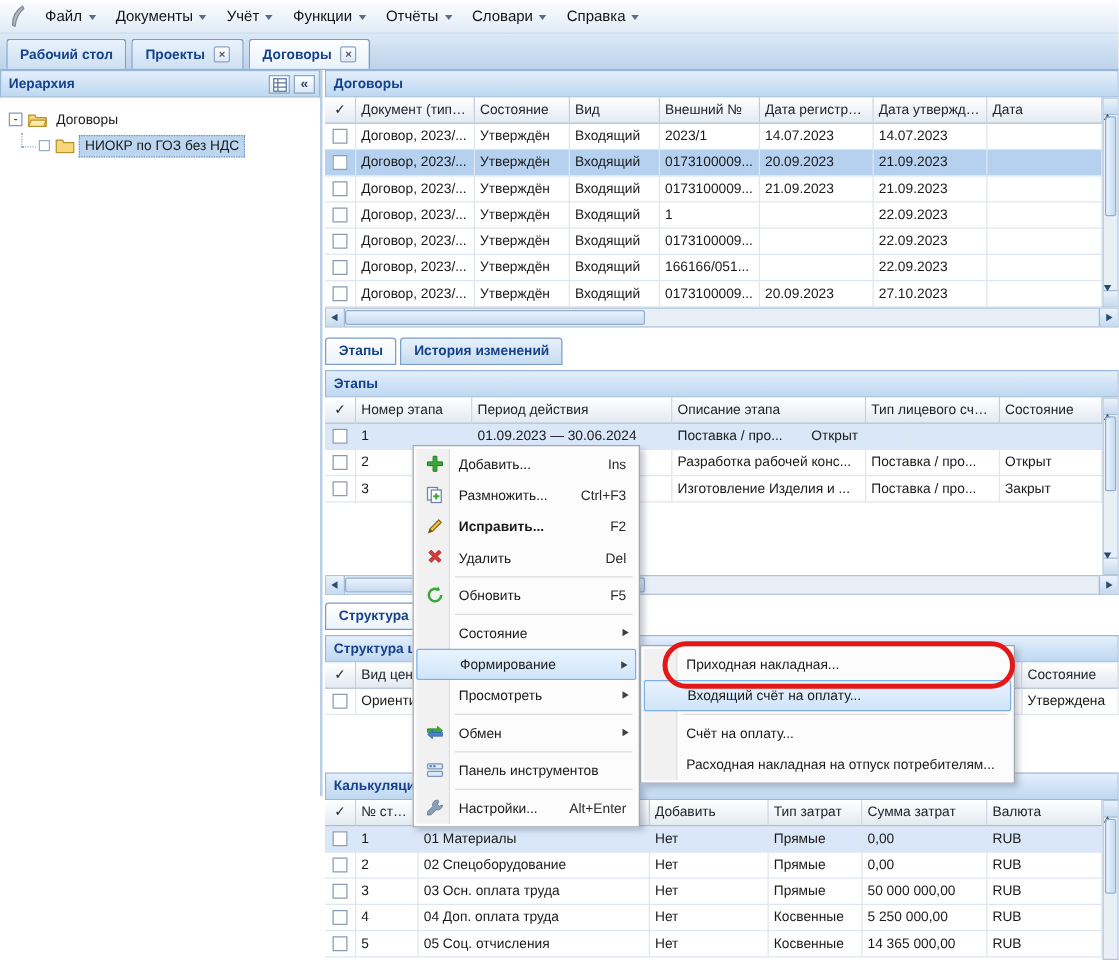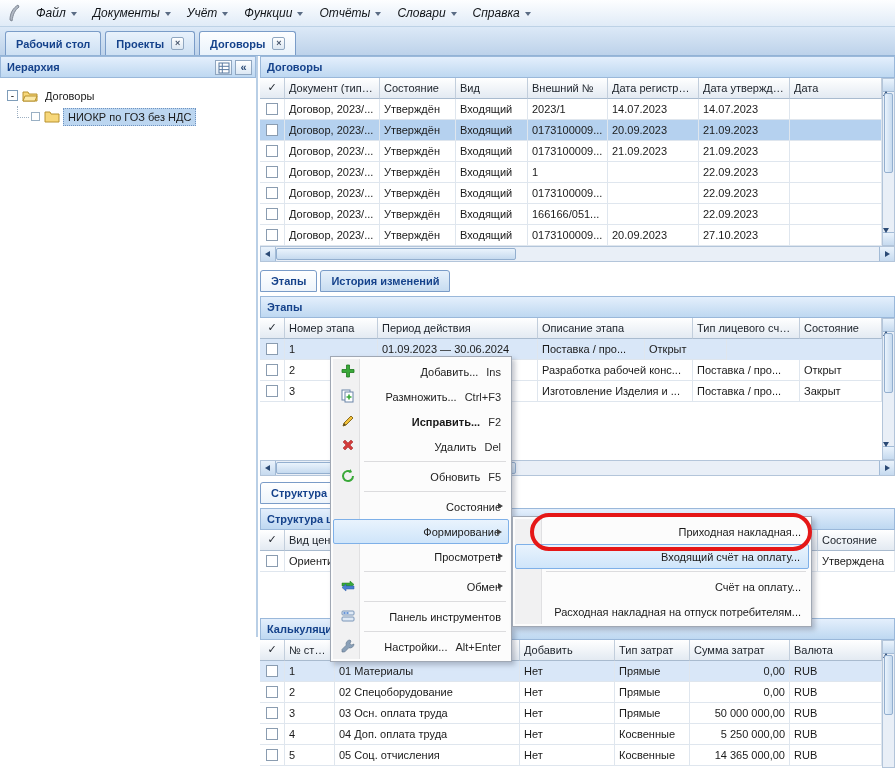--- a/index.html
+++ b/index.html
@@ -2,21 +2,21 @@
 <html><head>
 <meta charset="utf-8">
 <style>
   * { margin:0; padding:0; box-sizing:border-box; }
   html,body { width:895px; height:768px; overflow:hidden; }
   body { position:relative; background:#fff; font-family:"Liberation Sans","DejaVu Sans",sans-serif; font-size:11px; color:#1a1a1a; }
 
   
   .menubar { position:absolute; left:0; top:0; width:895px; height:27px;
     background:linear-gradient(#fdfeff,#e0ebf7); border-bottom:1px solid #bdd2e6;
-    display:flex; align-items:center; padding-left:5px;font-style:italic; }
+    display:flex; align-items:center; padding-left:5px; }
   .logo-icon { margin:0 7px 0 2px; display:flex; }
   .mtitem { display:flex; align-items:center; padding:5px 8px; font-size:12px; color:#101418; cursor:default; }
   .cdn { width:0; height:0; border-left:3px solid transparent; border-right:3px solid transparent;
     border-top:4px solid #5a6c84; margin-left:5px; margin-top:2px; }
 
   
   .tabbar { position:absolute; left:0; top:27px; width:895px; height:29px;
     background:linear-gradient(#dce9f7,#bdd2ea); border-bottom:1px solid #93b3d6;
     display:flex; align-items:flex-end; padding-left:5px; }
   .tab { display:flex; align-items:center; height:24px; margin-right:4px; padding:0 10px;
@@ -64,21 +64,21 @@
   .grow { display:flex; }
   .cell { height:21px; padding:3px 4px; border-right:1px solid #dfe6ee; border-bottom:1px solid #dfe6ee;
     white-space:nowrap; overflow:hidden; text-overflow:ellipsis; flex:none; line-height:14px; }
   .ghead .cell { background:linear-gradient(#ffffff,#e3eaf2); border-right:1px solid #c2cedc;
     border-bottom:1px solid #a9bbcf; color:#20262e; }
   .cc { display:flex; align-items:center; justify-content:center; padding:0; }
   .cb { width:12px; height:12px; border:1px solid #8a9cb0; background:#fff; }
   .chk { font-family:"DejaVu Sans",sans-serif; }
   .rsel { background:#b5d1ef; }
   .rsel2 { background:#d9e7f8; }
-  .num { text-align:right; }
+  .num { text-align:left; }
 
   .ct0{width:25px}.ct1{width:95px}.ct2{width:76px}.ct3{width:72px}.ct4{width:80px}.ct5{width:91px}.ct6{width:91px}.ct7{width:92px}
   .st0{width:25px}.st1{width:93px}.st2{width:160px}.st3{width:155px}.st4{width:107px}.st5{width:82px}
   .sr0{width:25px}.sr1{width:155px}.sr2{width:378px}.sr3{width:77px}
   .ca0{width:25px}.ca1{width:50px}.ca2{width:185px}.ca3{width:95px}.ca4{width:75px}.ca5{width:100px}.ca6{width:92px}
 
   
   .subtabs { position:absolute; left:0; display:flex; }
   #stage-tabs { top:214px; }
   #structure-tabs { top:426px; }
@@ -107,21 +107,21 @@
   .hthumb { width:240px; margin:1px 0; background:linear-gradient(#eaf3fc,#c6daef); border:1px solid #93afcf; border-radius:2px; }
   .htrack { flex:1; }
 
   
   .cmenu { position:absolute; left:330px; top:356px; width:182px; background:#fcfcfc; border:1px solid #a0a8b4;
     box-shadow:3px 3px 5px rgba(80,90,110,0.35); z-index:50; padding:2px; }
   .cmenu::before { content:""; position:absolute; left:2px; top:2px; bottom:2px; width:26px;
     background:#f1f1f2; border-right:1px solid #e0e0e2; }
   .mi { position:relative; height:25px; display:flex; align-items:center; padding:0 8px 0 34px; }
   .mi .ic { position:absolute; left:7px; top:4px; width:16px; height:16px; display:flex; }
-  .mi .lb { flex:1; position:relative; overflow:hidden; white-space:nowrap;text-align:right; }
+  .mi .lb { flex:1; position:relative; overflow:hidden; white-space:nowrap; }
   .mi .sc { margin-left:8px; color:#2a2a2a; position:relative; }
   .mi.b .lb { font-weight:bold; }
   .mi.hov { background:linear-gradient(#e9f3fd,#cfe5fa); border:1px solid #7eb0e8; border-radius:2px; }
   .mi.sub::after { content:""; position:absolute; right:6px; top:9px; width:0; height:0;
     border-top:3.5px solid transparent; border-bottom:3.5px solid transparent; border-left:5px solid #404040; }
   .msep { height:1px; background:#dcdcde; margin:2px 3px 2px 31px; position:relative; }
 
   .smenu { position:absolute; left:512px; top:516px; width:300px; background:#fcfcfc; border:1px solid #a0a8b4;
     box-shadow:3px 3px 5px rgba(80,90,110,0.35); z-index:55; padding:2px; }
   .smenu::before { content:""; position:absolute; left:2px; top:2px; bottom:2px; width:26px;

